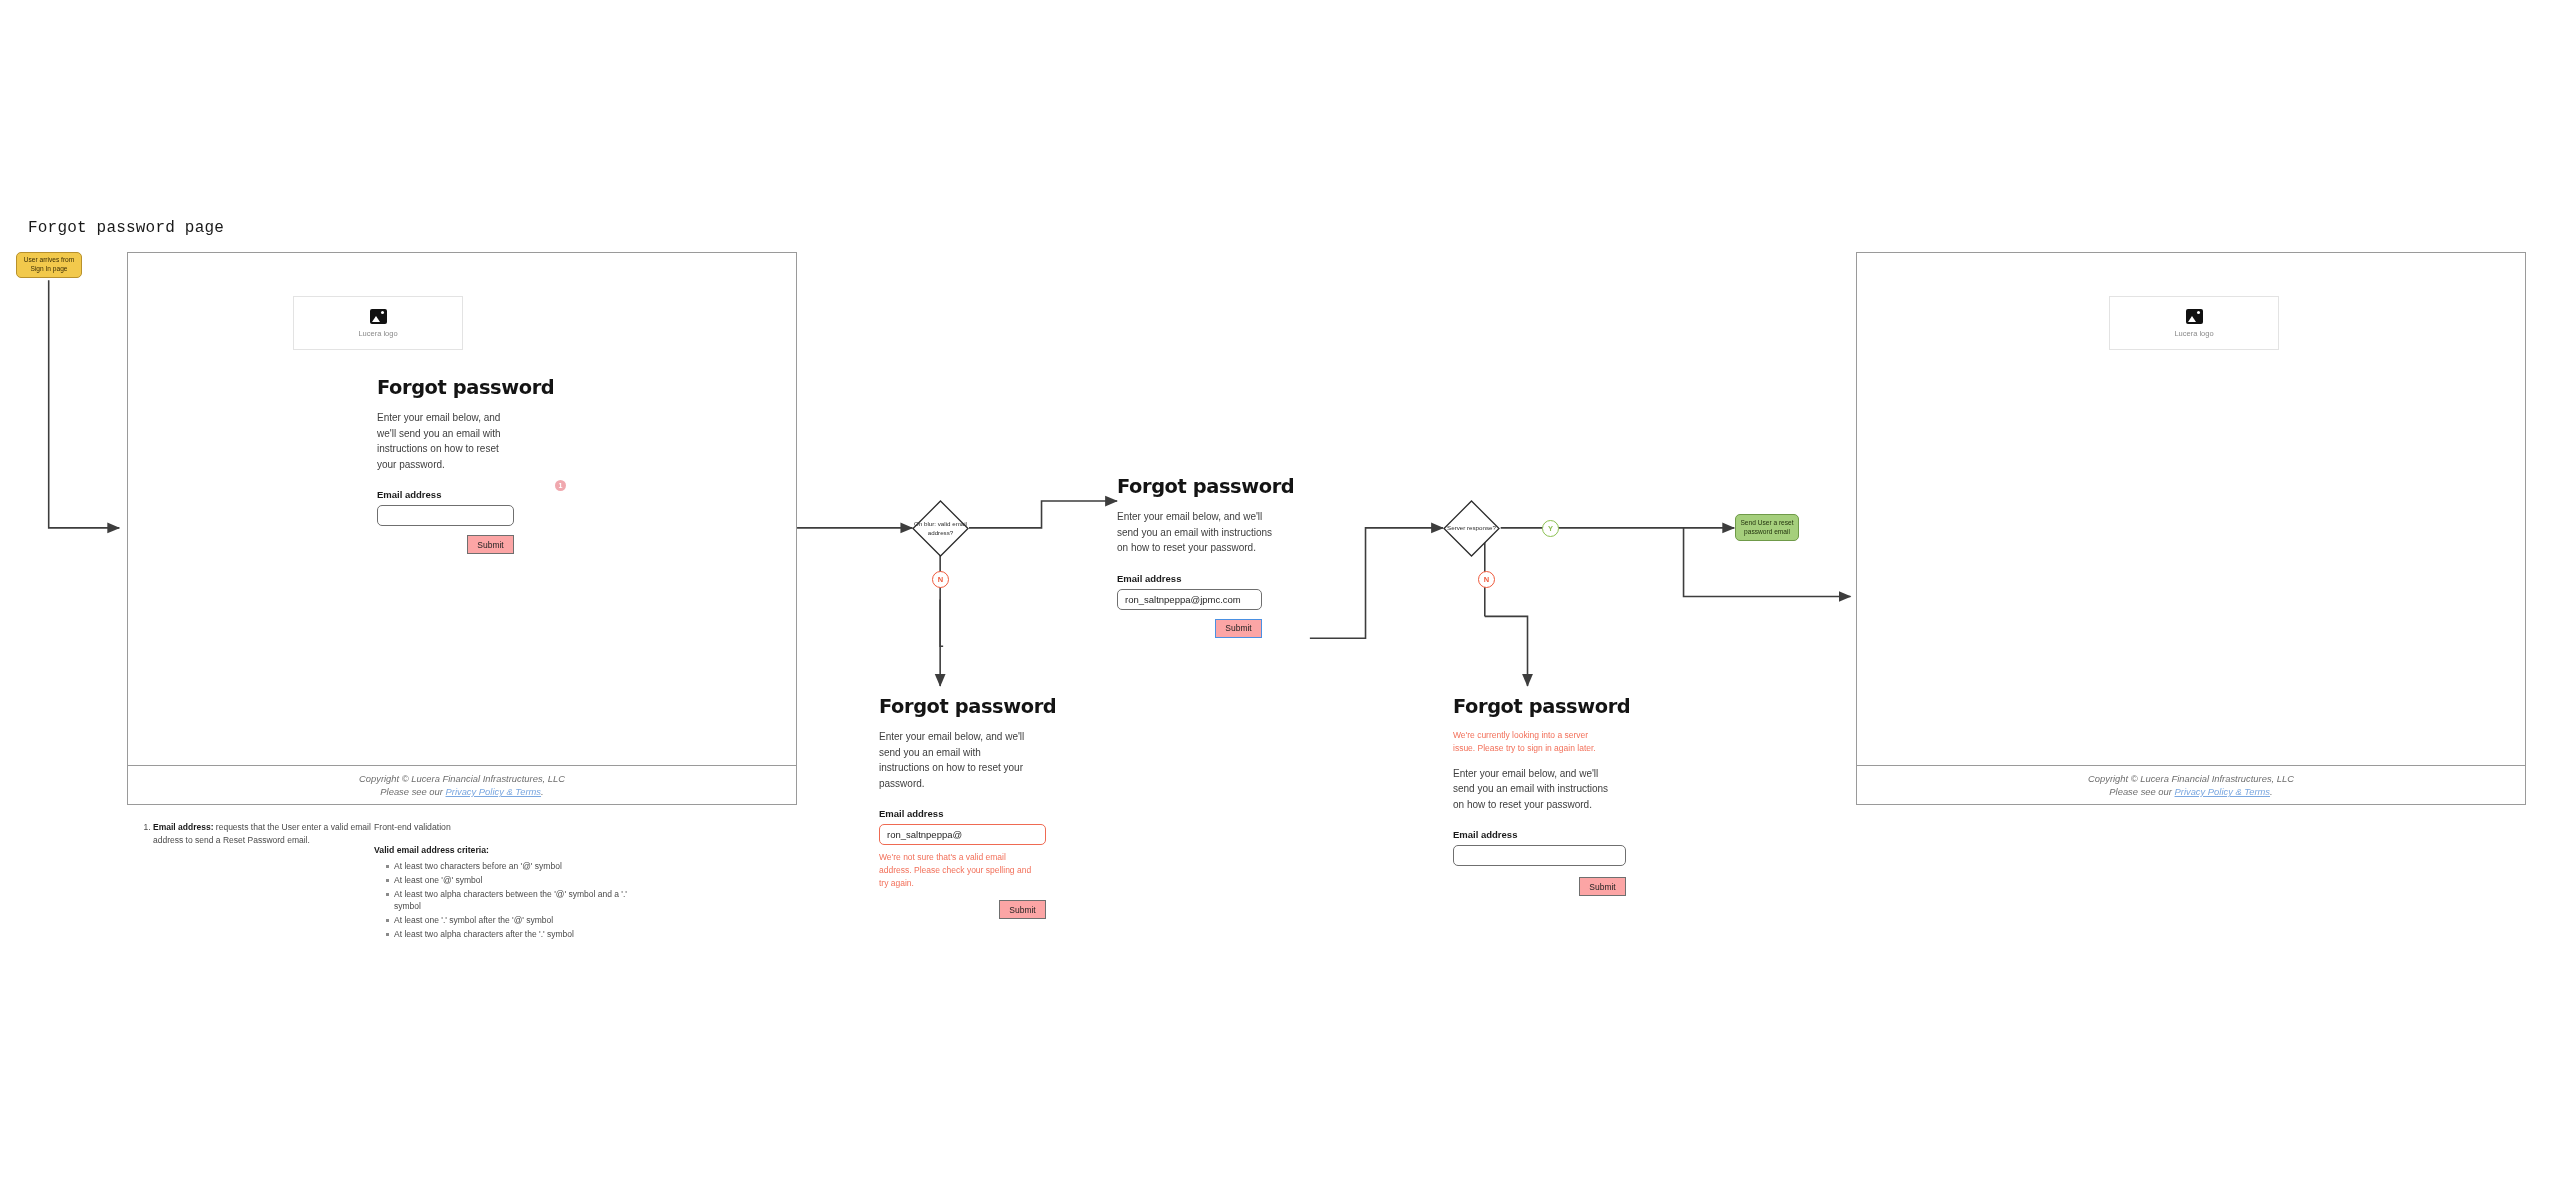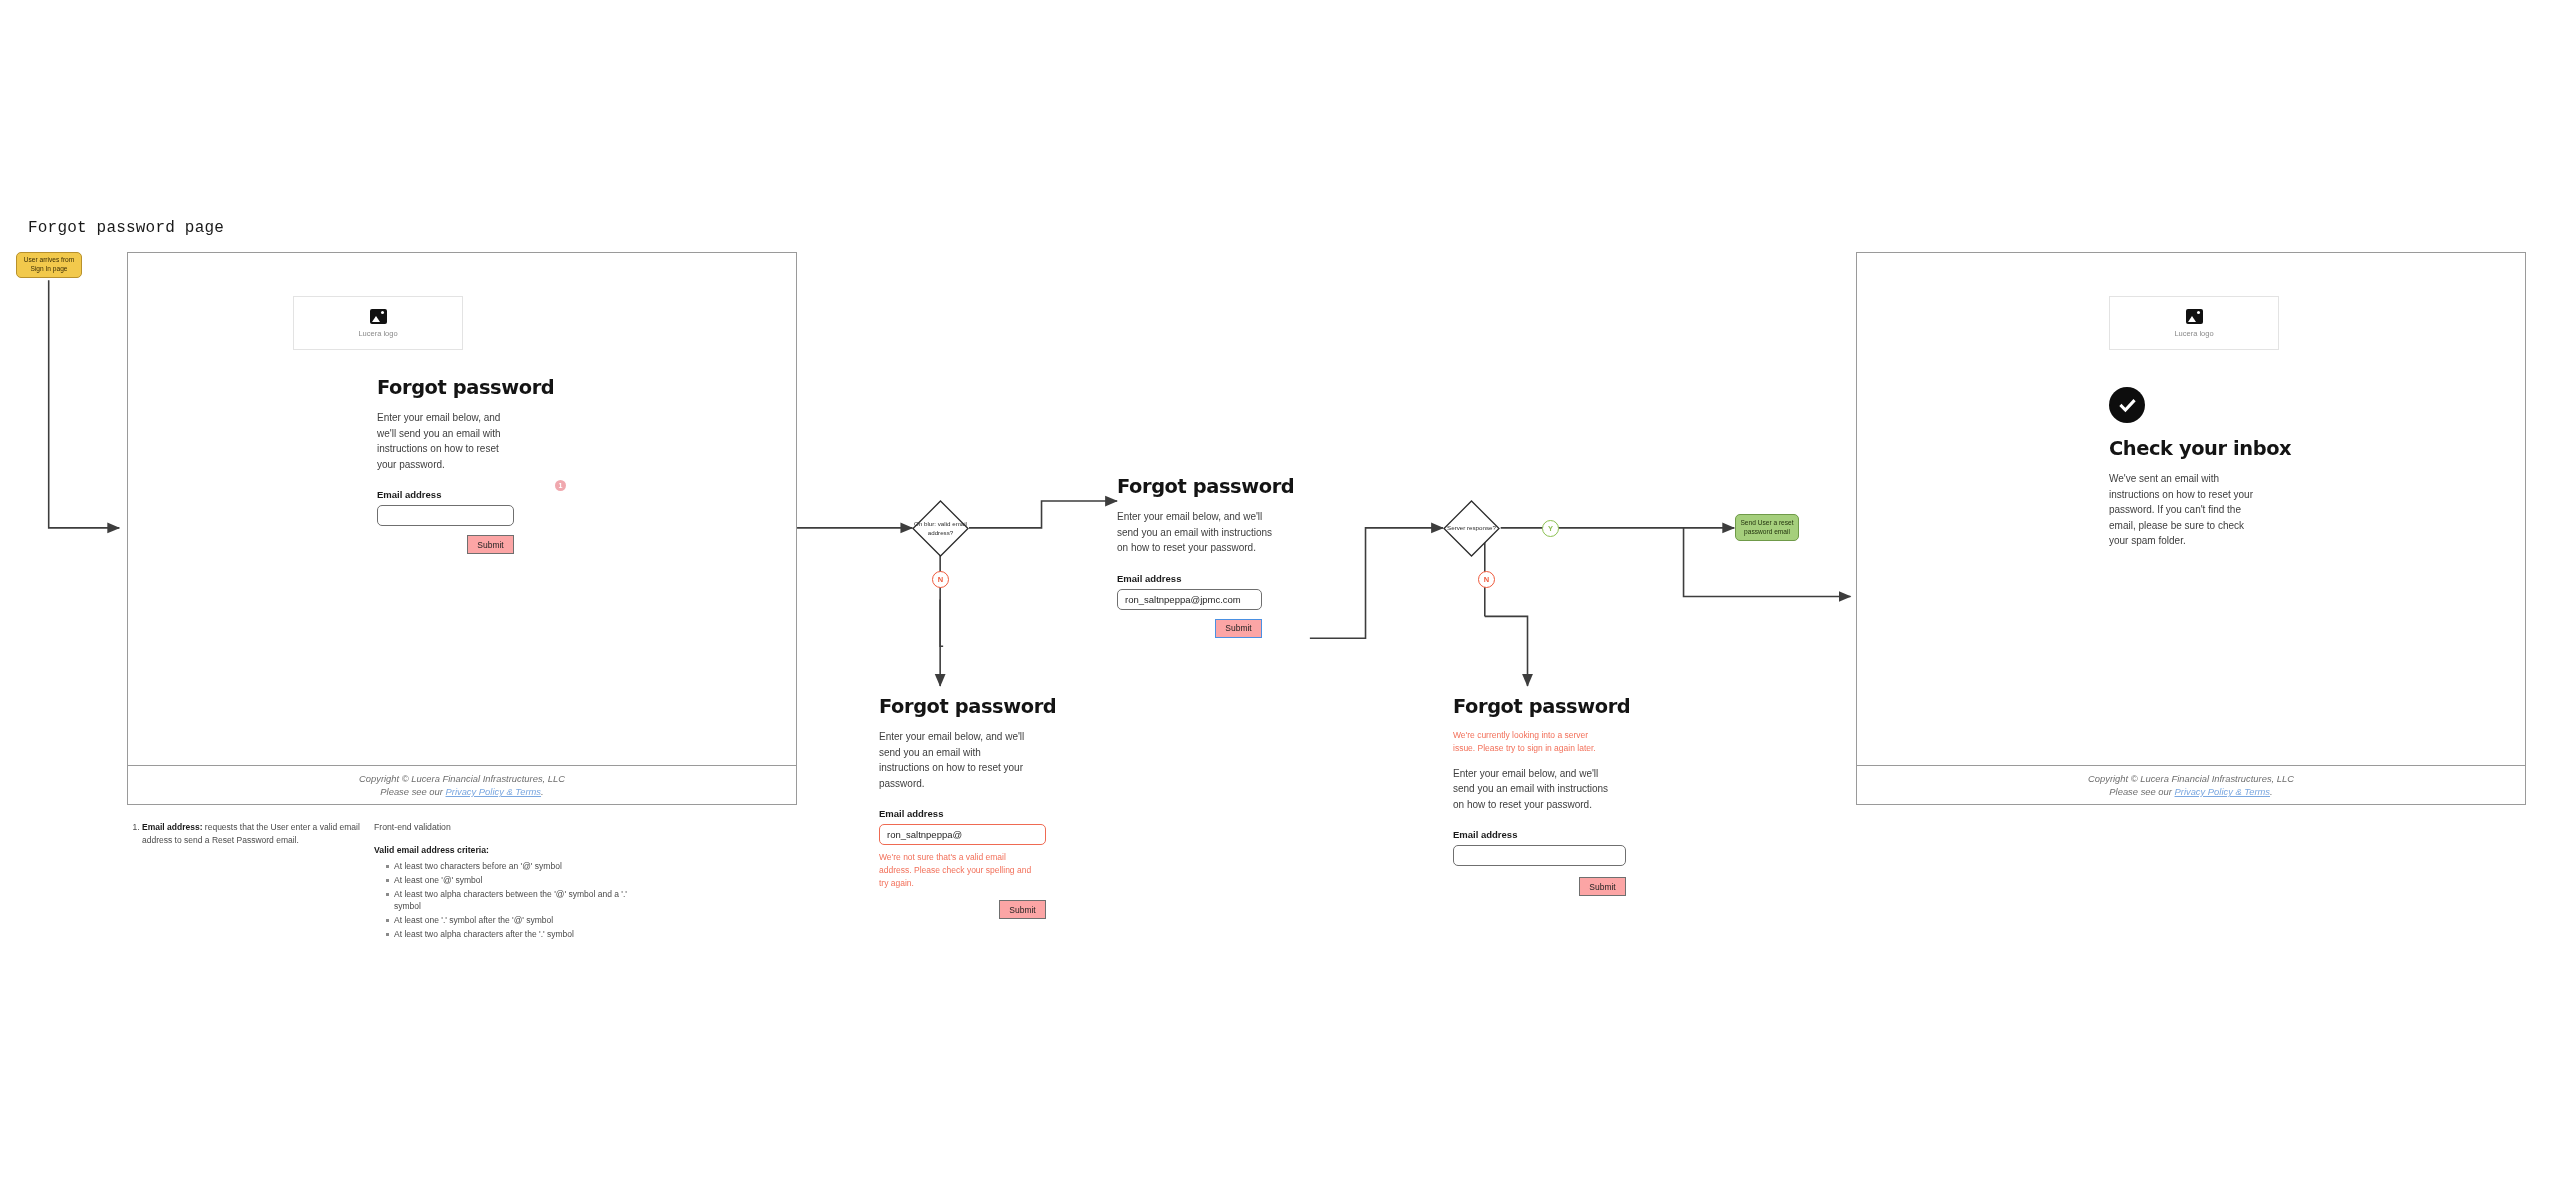--- a/index.html
+++ b/index.html
@@ -215,39 +215,30 @@
       <div class="p-submit">Submit</div>
     </div>
   </div>
 
   <div class="frame" style="left:1856px;top:252px;width:670px;height:553px;">
     <div class="logo-box" style="left:252px;top:43px;width:170px;height:54px;">
       <div class="logo-ico"></div>
       <div class="logo-cap">Lucera logo</div>
     </div>
 
-    <div class="pcard" style="left:252px;top:134px;">
-      <div class="check">
-        <svg width="21" height="21" viewBox="0 0 21 21">
-          <path d="M4.5,11 L8.4,15 L16.5,6.3" fill="none" stroke="#fff" stroke-width="3.1" stroke-linecap="square" stroke-linejoin="miter"></path>
-        </svg>
-      </div>
-      <div class="p-h1" style="margin-top:14px;">Check your inbox</div>
-      <p class="p-body" style="width:157px;">We've sent an email with instructions on how to reset your password. If you can't find the email, please be sure to check your spam folder.</p>
-    </div>
 
     <div class="frame-footer">
       <div class="copy-line">Copyright © Lucera Financial Infrastructures, LLC</div>
       <div class="copy-line">
         <span>Please see our </span><a href="#">Privacy Policy &amp; Terms</a><span>.</span>
       </div>
     </div>
   </div>
 
-  <div class="ann" style="left:128px;top:821px;width:248px;">
+  <div class="ann" style="left:139px;top:821px;width:248px;">
     <ol>
       <li><b>Email address:</b><span> requests that the User enter a valid email address to send a Reset Password email.</span></li>
     </ol>
   </div>
 
   <div class="ann" style="left:374px;top:821px;width:258px;">
     <div class="hd">Front-end validation</div>
     <div class="sub">Valid email address criteria:</div>
     <ul>
       <li>At least two characters before an '@' symbol</li>

